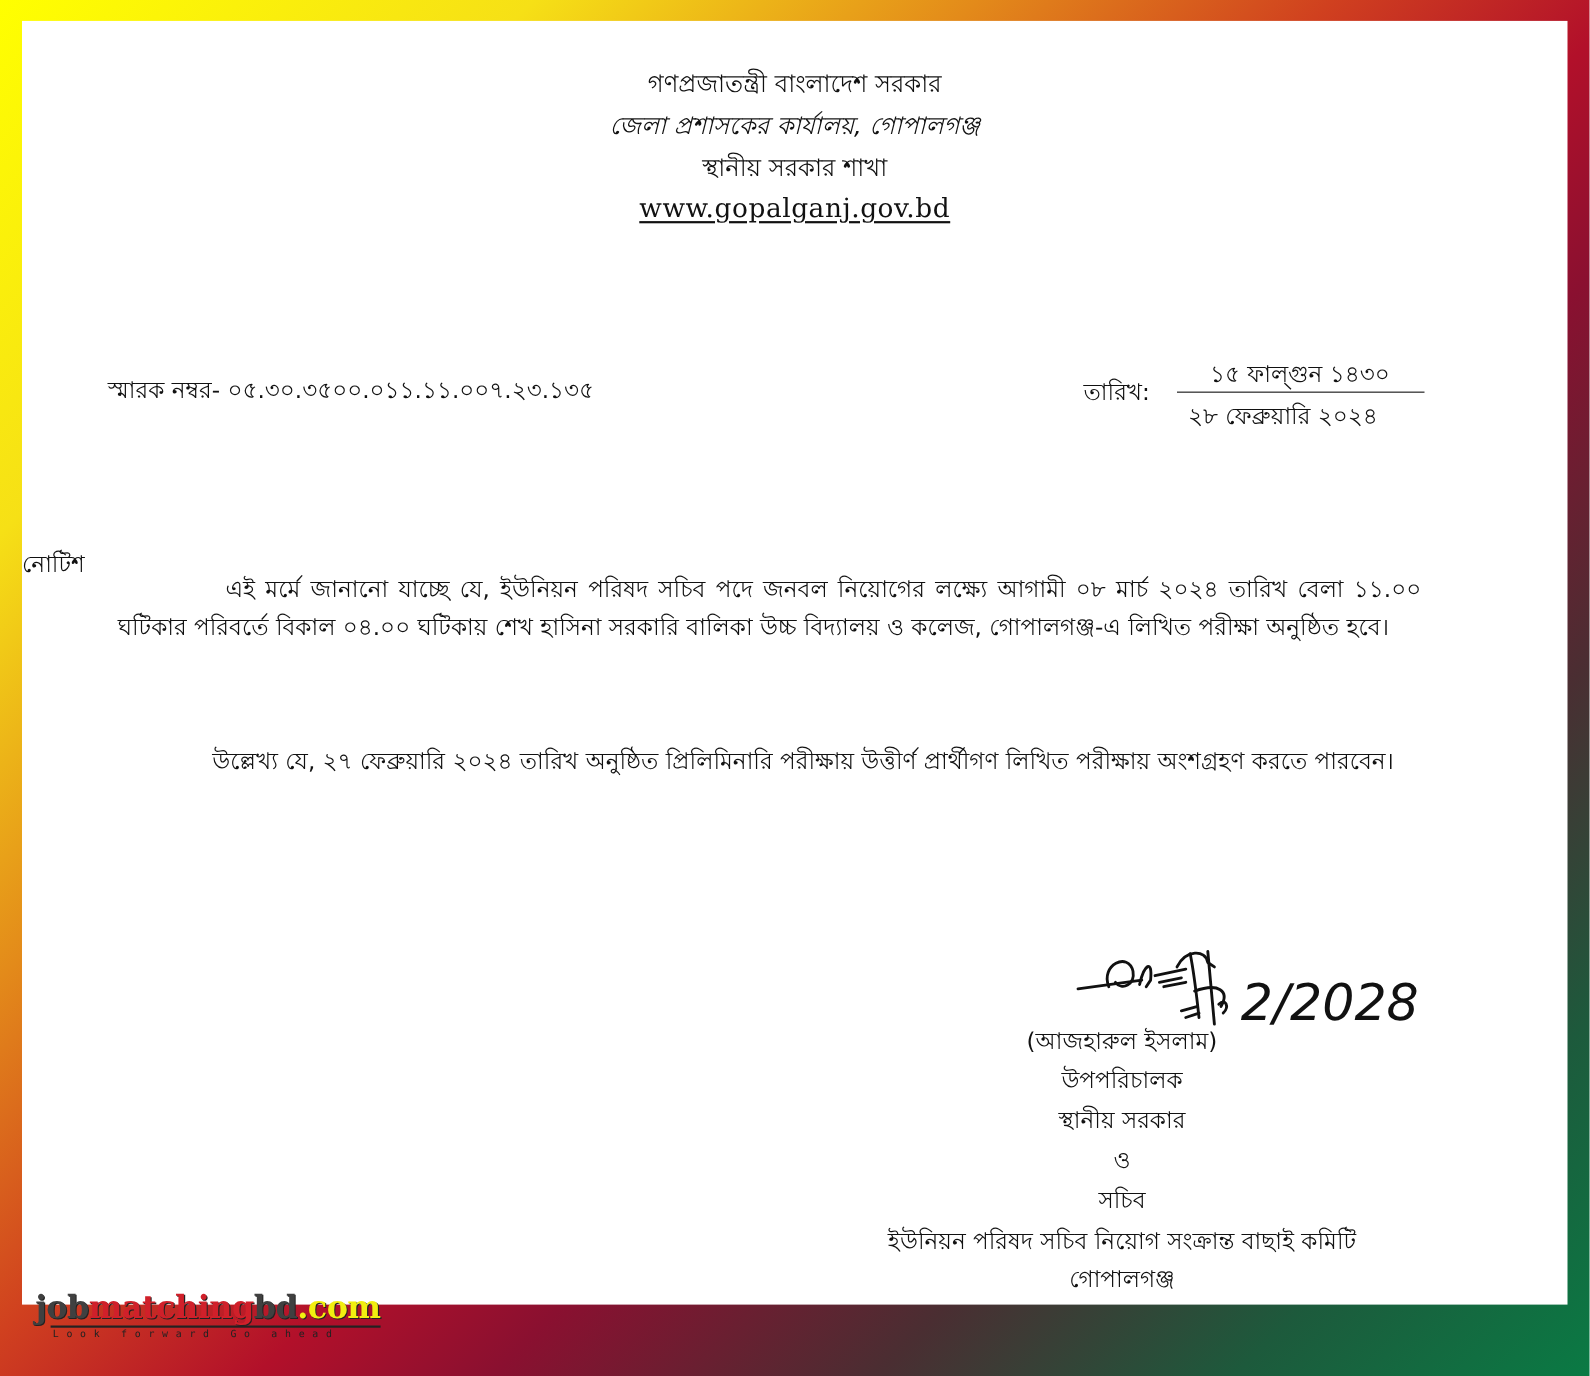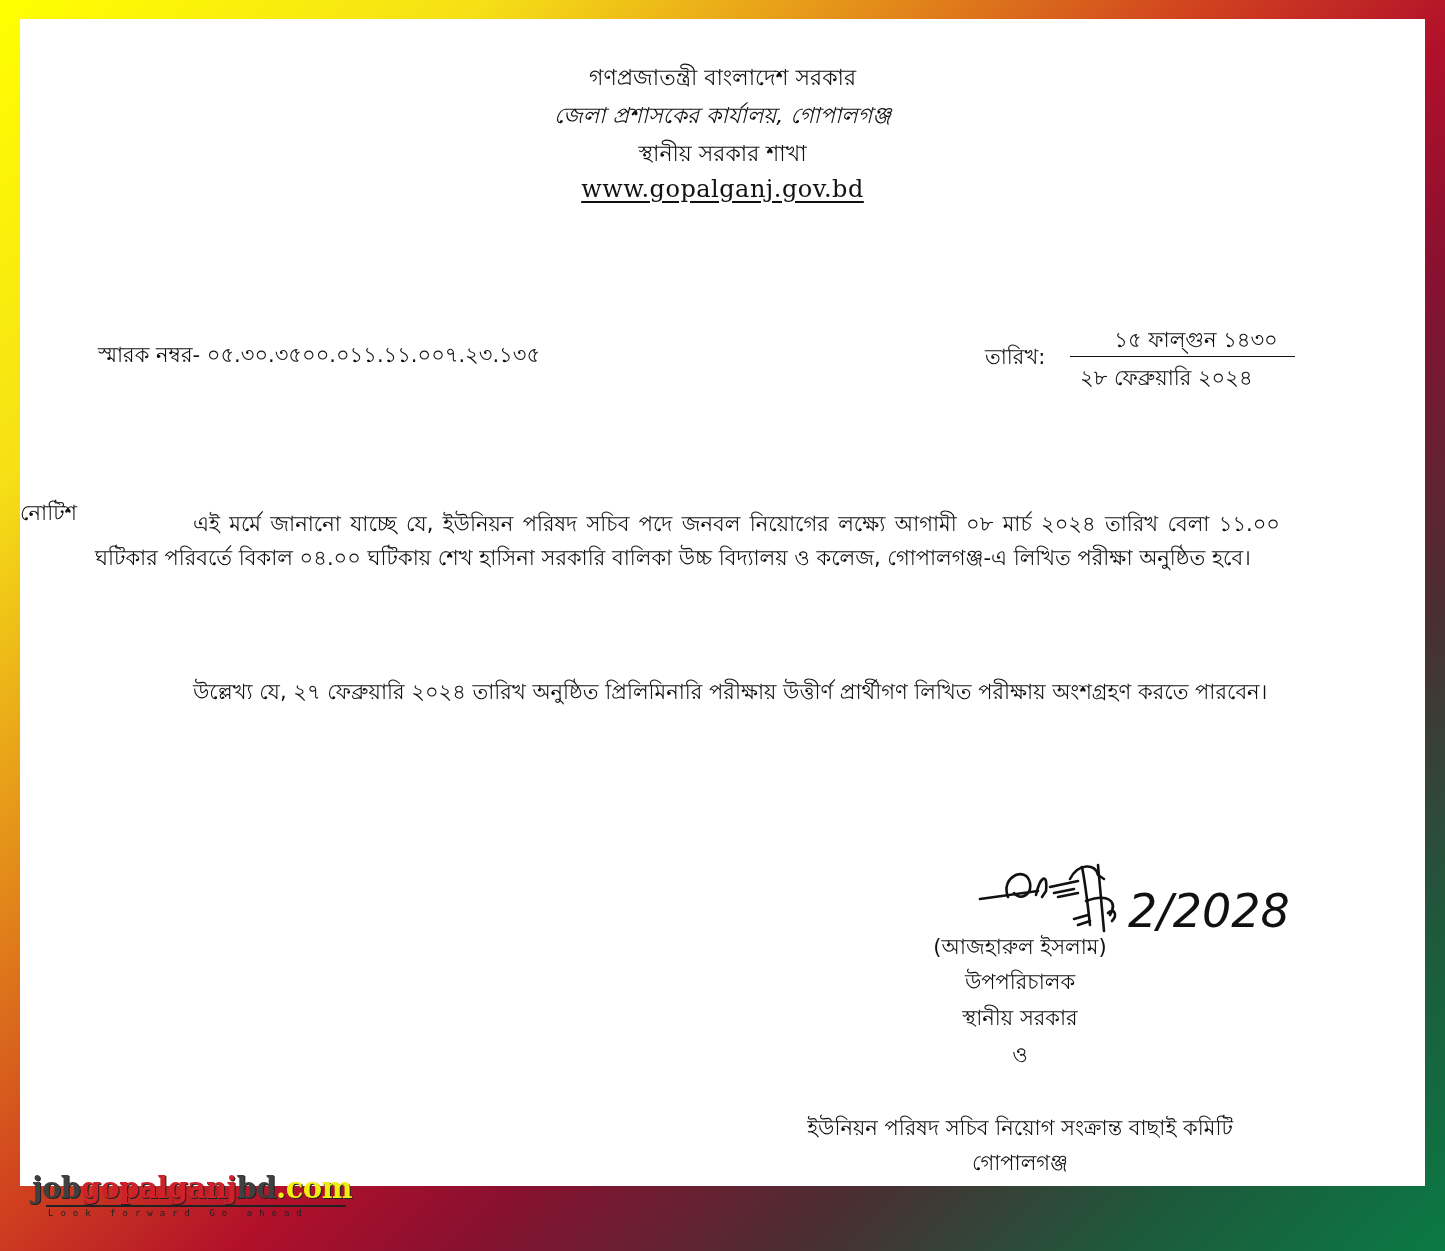--- a/index.html
+++ b/index.html
@@ -54,21 +54,21 @@
 
     .memo {
       font-size: 21px;
       white-space: nowrap;
     }
     .date-block {
       font-size: 21px;
       white-space: nowrap;
     }
     .date-label { position: absolute; left: 965px; top: 322px; }
-    .date-top { position: absolute; left: 1080px; top: 305px; width: 192px; text-align: center; }
+    .date-top { position: absolute; left: 1080px; top: 305px; width: 192px; text-align: left; }
     .date-rule { position: absolute; left: 1050px; top: 337px; width: 225px; height: 0; border-top: 1.5px solid #111; }
     .date-bottom { position: absolute; left: 1060px; top: 343px; width: 212px; text-align: left; }
 
     .notice-title {
       position: absolute;
       left: 0;
       width: 1405px;
       top: 430px;
       text-align: left;
       font-size: 21px;
@@ -158,21 +158,21 @@
 
   <div class="date-block">
     <span class="date-label">তারিখ:</span>
     <span class="date-top">১৫ ফাল্গুন ১৪৩০</span>
     <div class="date-rule"></div>
     <span class="date-bottom">২৮ ফেব্রুয়ারি ২০২৪</span>
   </div>
 
   <div class="notice-title">নোটিশ</div>
 
-  <p class="para" style="top:488px; margin:0;">এই মর্মে জানানো যাচ্ছে যে, ইউনিয়ন পরিষদ সচিব পদে জনবল নিয়োগের লক্ষ্যে আগামী ০৮ মার্চ ২০২৪ তারিখ বেলা ১১.০০ ঘটিকার পরিবর্তে বিকাল ০৪.০০ ঘটিকায় শেখ হাসিনা সরকারি বালিকা উচ্চ বিদ্যালয় ও কলেজ, গোপালগঞ্জ-এ লিখিত পরীক্ষা অনুষ্ঠিত হবে।</p>
+  <p class="para" style="top:488px; margin:12px;">এই মর্মে জানানো যাচ্ছে যে, ইউনিয়ন পরিষদ সচিব পদে জনবল নিয়োগের লক্ষ্যে আগামী ০৮ মার্চ ২০২৪ তারিখ বেলা ১১.০০ ঘটিকার পরিবর্তে বিকাল ০৪.০০ ঘটিকায় শেখ হাসিনা সরকারি বালিকা উচ্চ বিদ্যালয় ও কলেজ, গোপালগঞ্জ-এ লিখিত পরীক্ষা অনুষ্ঠিত হবে।</p>
   <p class="para" style="top:656px; margin:0;">উল্লেখ্য যে, ২৭ ফেব্রুয়ারি ২০২৪ তারিখ অনুষ্ঠিত প্রিলিমিনারি পরীক্ষায় উত্তীর্ণ প্রার্থীগণ লিখিত পরীক্ষায় অংশগ্রহণ করতে পারবেন।</p>
 
   <svg class="sig-img" viewBox="0 0 400 100">
     <g fill="none" stroke="#111" stroke-width="2.6" stroke-linecap="round" stroke-linejoin="round">
       <path d="M2 42 L60 34"></path>
       <path d="M30 40 C22 20 48 8 52 26 C54 38 42 44 36 36"></path>
       <path d="M58 38 C62 20 70 14 68 34 L64 40"></path>
       <path d="M72 30 L100 24 M76 36 L96 32 M80 40 L100 36"></path>
       <path d="M92 22 C100 6 118 6 120 18 L126 22"></path>
       <path d="M104 10 C108 30 110 50 112 68"></path>
@@ -181,24 +181,25 @@
       <path d="M96 62 L110 58 M100 68 L112 64"></path>
       <path d="M130 56 C136 50 140 58 134 64"></path>
     </g>
     <text x="150" y="70" font-family="DejaVu Sans, sans-serif" font-size="46" font-style="italic" fill="#111" stroke="none">2/2028</text>
   </svg>
 
   <div class="sig-line" style="top:912px;">(আজহারুল ইসলাম)</div>
   <div class="sig-line" style="top:947px;">উপপরিচালক</div>
   <div class="sig-line" style="top:983px;">স্থানীয় সরকার</div>
   <div class="sig-line" style="top:1020px;">ও</div>
+  <div class="sig-line" style="top:1056px;">সচিব</div>
   <div class="sig-line" style="top:1093px;">ইউনিয়ন পরিষদ সচিব নিয়োগ সংক্রান্ত বাছাই কমিটি</div>
   <div class="sig-line" style="top:1128px;">গোপালগঞ্জ</div>
 
   <div class="logo">
     <div class="logo-text">
-      <span class="logo-part-green">job</span><span class="logo-part-red">gopalganj</span><span class="logo-part-green">bd</span><span class="logo-part-yellow">.com</span>
+      <span class="logo-part-green">job</span><span class="logo-part-red">matching</span><span class="logo-part-green">bd</span><span class="logo-part-yellow">.com</span>
     </div>
     <div class="logo-rule"></div>
     <div class="logo-tagline">Look forward Go ahead</div>
   </div>
 
 </div>
 
 </body></html>

